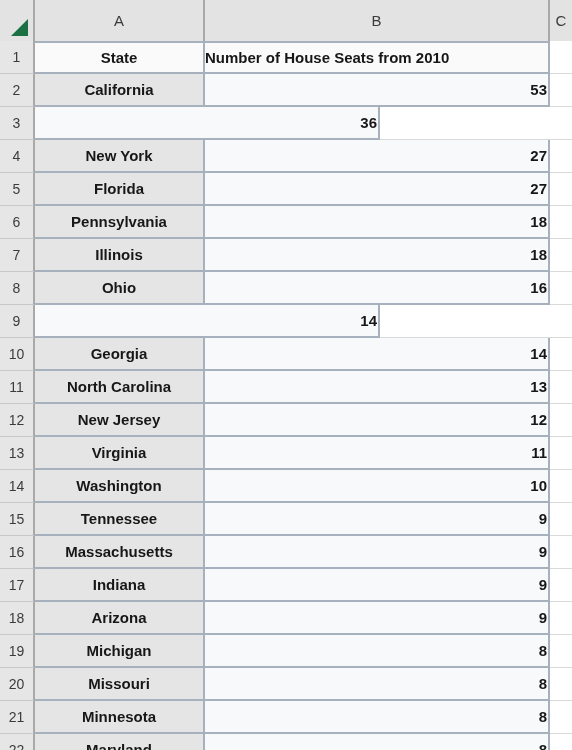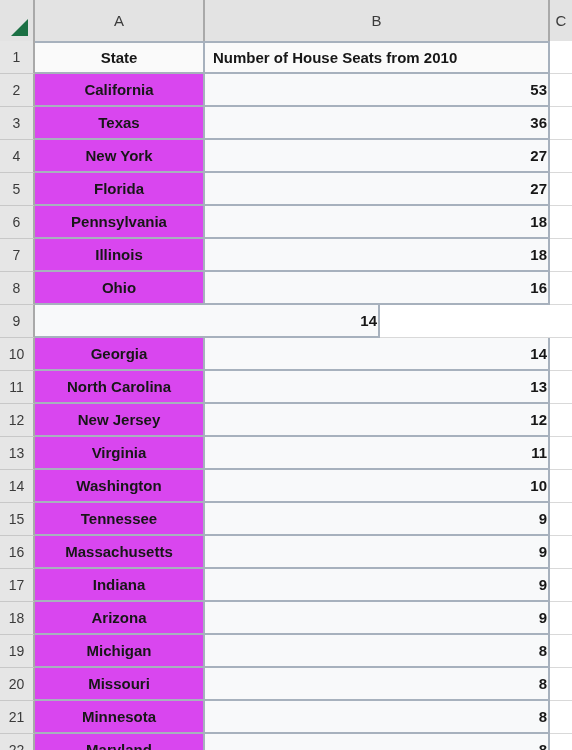--- a/index.html
+++ b/index.html
@@ -104,35 +104,34 @@
     border: 2px solid #a7b1bd;
     border-top: none;
     border-left: none;
     overflow: hidden;
     white-space: nowrap;
   }
   .cell.col-a {
     width: 170px;
     min-width: 170px;
     justify-content: center;
-    background: #d946ef;
+    background: #e5e5e5;
   }
   .cell.col-a.header-cell {
     background: #fafafa;
   }
   .cell.col-b {
     width: 345px;
     min-width: 345px;
     justify-content: flex-end;
     background: #f8f9fa;
     padding-right: 1px;
   }
   .cell.col-b.header-cell {
     justify-content: flex-start;
-    padding-left: 8px;
     padding-right: 0;
     background: #fafafa;
   }
   .cell.col-c {
     flex: 1 1 auto;
     background: #ffffff;
     border: none;
     border-bottom: 1px solid #d9d9d9;
   }
 
@@ -162,21 +161,20 @@
         <div class="cell col-c"></div>
       </div>
       <div class="row">
         <div class="row-head">2</div>
         <div class="cell col-a">California</div>
         <div class="cell col-b">53</div>
         <div class="cell col-c"></div>
       </div>
       <div class="row">
         <div class="row-head">3</div>
-        <div class="cell col-a">Texas</div>
         <div class="cell col-b">36</div>
         <div class="cell col-c"></div>
       </div>
       <div class="row">
         <div class="row-head">4</div>
         <div class="cell col-a">New York</div>
         <div class="cell col-b">27</div>
         <div class="cell col-c"></div>
       </div>
       <div class="row">

